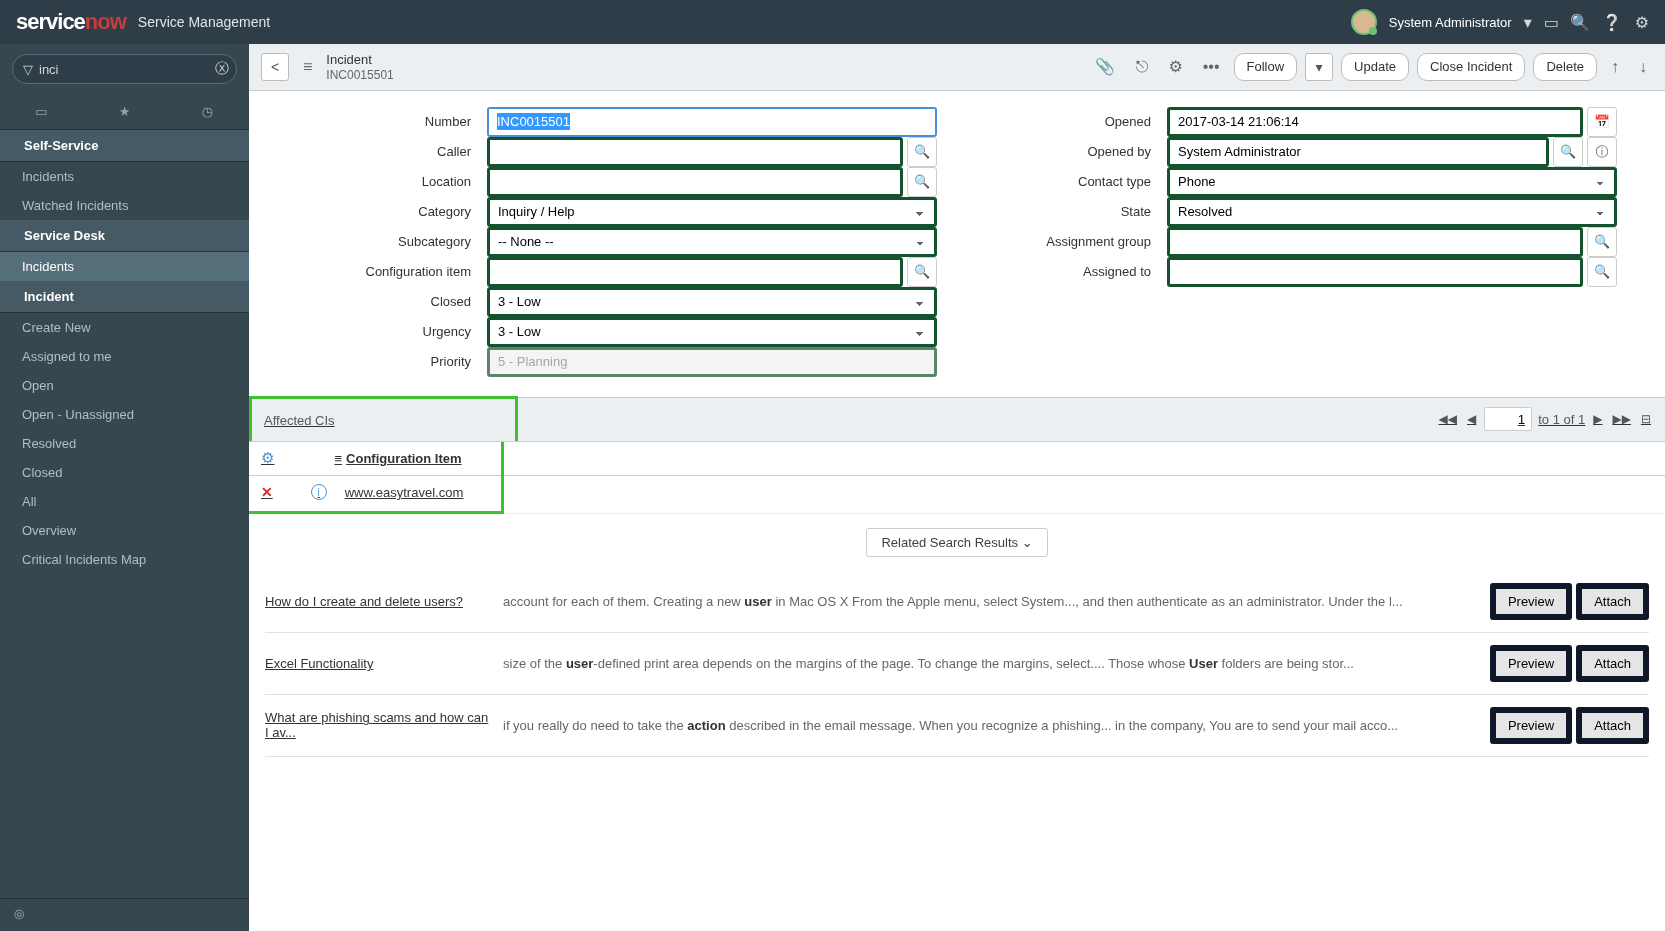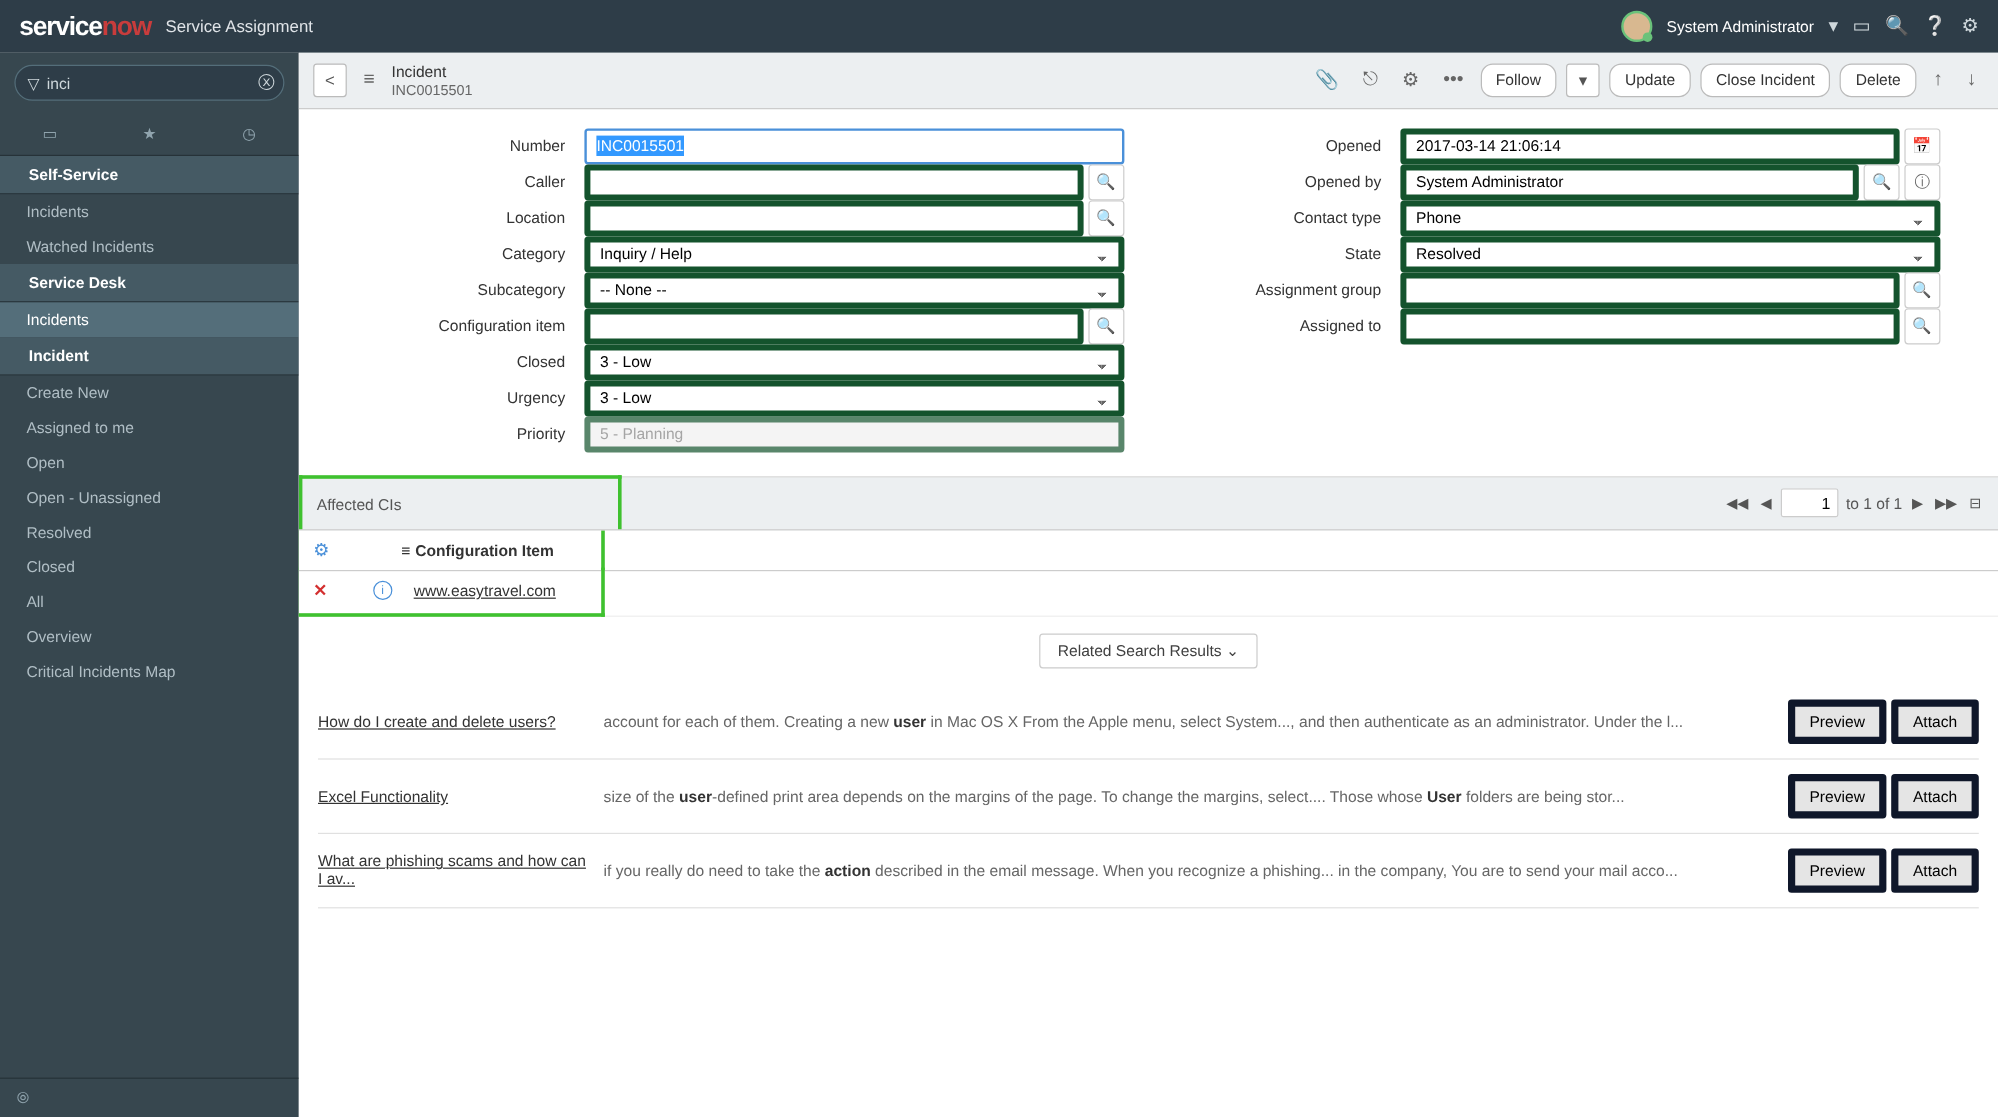--- a/index.html
+++ b/index.html
@@ -36,28 +36,28 @@
 .hdr-title .t { font-size: 13px; color: #333; }
 .hdr-title .s { font-size: 12px; color: #666; }
 .hdr-spacer { flex: 1; }
 .hdr-icon { color: #666; cursor: pointer; padding: 0 6px; font-size: 16px; }
 .form-body { flex: 1; overflow-y: auto; padding: 16px 0 0 0; position: relative; }
 .form-cols { display: flex; gap: 40px; padding: 0 30px; max-width: 1380px; margin: 0 auto; }
 .col { flex: 1; }
 .field-row { display: flex; align-items: center; margin-bottom: 0; min-height: 30px; }
 .field-label { width: 190px; text-align: right; padding-right: 16px; color: #333; font-size: 13px; }
 .field-input-wrap { flex: 1; display: flex; gap: 4px; }
-.fi { height: 30px; border: 5px solid #14532d; border-radius: 3px; padding: 0 8px; font-size: 13px; background: #fff; }
+.fi { height: 30px; border: 3px solid #14532d; border-radius: 3px; padding: 0 8px; font-size: 13px; background: #fff; }
 .fi.full { flex: 1; }
 .fi.sel { appearance: none; background-image: linear-gradient(45deg, transparent 50%, #666 50%), linear-gradient(135deg, #666 50%, transparent 50%); background-position: calc(100% - 14px) 12px, calc(100% - 10px) 12px; background-size: 4px 4px, 4px 4px; background-repeat: no-repeat; padding-right: 28px; }
 .fi.disabled { background: #f0f0f0; }
 .fi.focus { border: 2px solid #4a90d9; outline: none; }
 .fi.focus::selection { background: #3399ff; color: #fff; }
 .lookup-btn { width: 30px; height: 30px; border: 1px solid #ccc; border-radius: 3px; background: #fff; display: flex; align-items: center; justify-content: center; color: #666; cursor: pointer; }
-.affected-section { margin-top: 20px; border-top: 1px solid #ccc; }
+.affected-section { margin-top: 20px; border-top: 1px solid #ccc; text-decoration: underline; }
 .aff-header { background: #eceff1; border-bottom: 1px solid #ccc; padding: 0 12px; height: 44px; display: flex; align-items: center; position: relative; }
 .aff-title-box { border: 3px solid #3fc12f; padding: 6px 180px 6px 12px; margin-left: -12px; margin-top: -1px; border-bottom: none; height: 45px; display: flex; align-items: center; }
 .aff-title { font-size: 13px; color: #555; }
 .aff-pager { margin-left: auto; display: flex; align-items: center; gap: 6px; color: #555; }
 .aff-pager input { width: 48px; height: 24px; text-align: right; border: 1px solid #ccc; border-radius: 2px; padding: 0 6px; }
 .pager-btn { cursor: pointer; color: #555; font-size: 12px; padding: 0 2px; }
 .aff-colhdr { display: flex; align-items: center; border-bottom: 1px solid #ccc; height: 34px; padding-left: 12px; }
 .aff-colhdr-box { border-left: 3px solid #3fc12f; border-right: 3px solid #3fc12f; margin-left: -15px; padding-left: 12px; height: 34px; display: flex; align-items: center; width: 258px; }
 .aff-gear { color: #4a90d9; margin-right: 60px; cursor: pointer; font-size: 15px; }
 .aff-col-label { font-weight: bold; font-size: 13px; color: #333; }
@@ -80,21 +80,21 @@
 .sr-btn { border: 6px solid #0f172a; background: #e5e5e5; border-radius: 3px; padding: 5px 12px; cursor: pointer; font-size: 13px; }
 .selected-text { background: #3399ff; color: #fff; padding: 1px 0; }
 </style>
 </head>
 <body>
 
 <div class="topbar">
   <span class="logo">
     <span class="l1">service</span><span class="l2">now</span>
   </span>
-  <span class="topbar-title">Service Assignment</span>
+  <span class="topbar-title">Service Management</span>
   <div class="topbar-right">
     <div class="avatar"></div>
     <span class="user-name">System Administrator</span>
     <span class="topnav-icon">▾</span>
     <span class="topnav-icon">▭</span>
     <span class="topnav-icon">🔍</span>
     <span class="topnav-icon">❔</span>
     <span class="topnav-icon">⚙</span>
   </div>
 </div>

